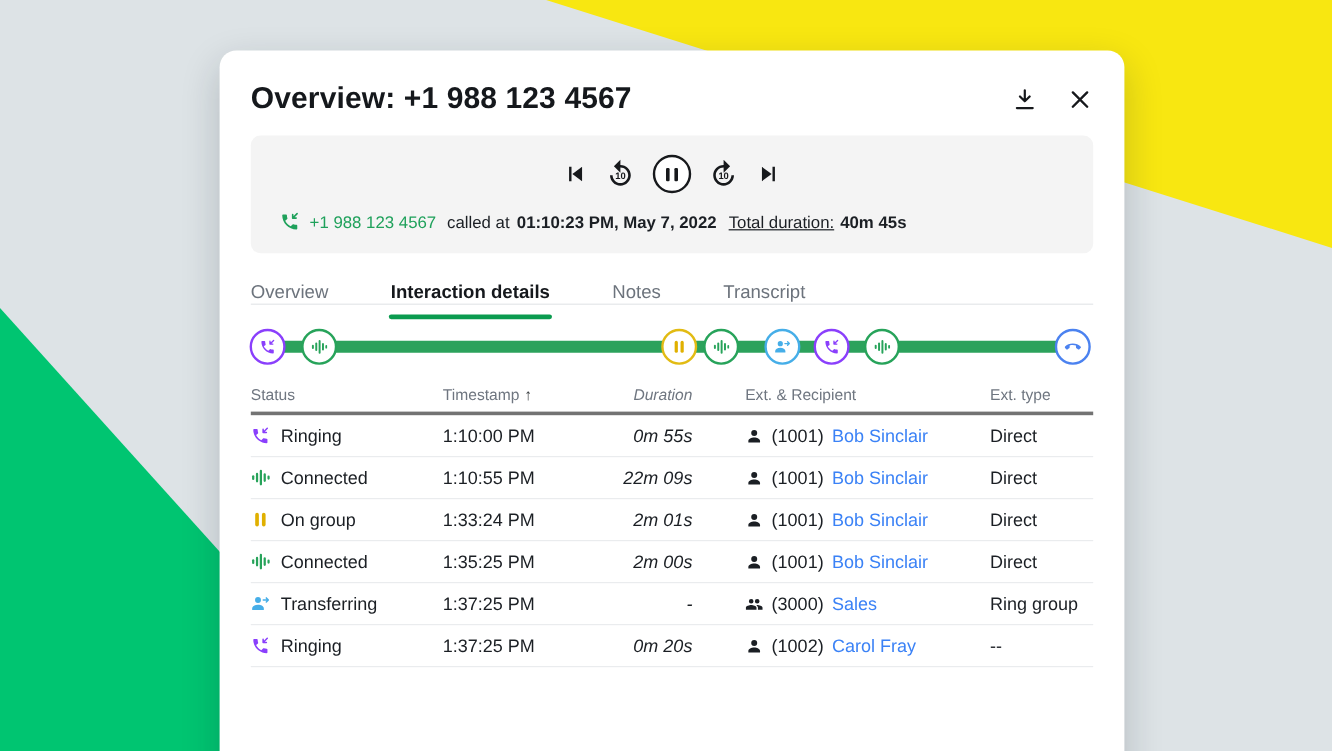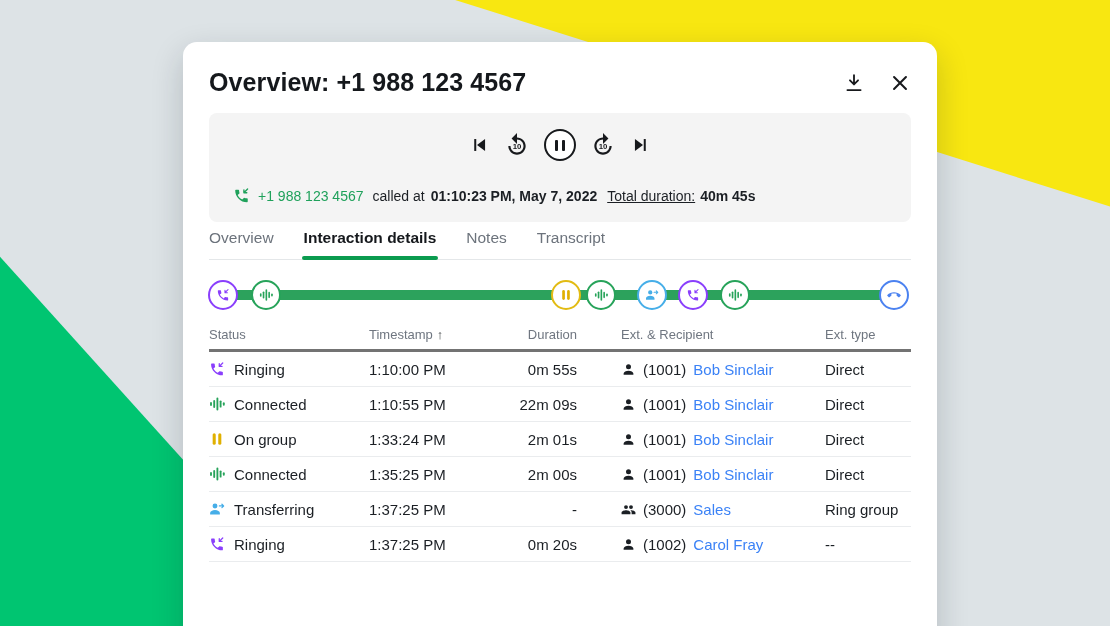--- a/index.html
+++ b/index.html
@@ -31,29 +31,29 @@
   .pausebtn { width:32px; height:32px; border:2.4px solid #17191c; border-radius:50%;
               background:#fff; cursor:pointer; display:flex; align-items:center; justify-content:center; gap:3.5px; }
   .pausebtn i { width:3px; height:11px; background:#17191c; border-radius:1px; }
 
   .progress-row { display:flex; align-items:center; gap:10px; margin-top:15px;
                   font-size:12.5px; font-weight:700; color:#17191c; }
   .track { position:relative; flex:1; height:5px; background:#c7cbd0; border-radius:3px; cursor:pointer; }
   .track .fill { position:absolute; left:0; top:0; bottom:0; background:#17191c; border-radius:3px; }
   .tick { position:absolute; top:0; bottom:0; width:2px; background:#f4f4f4; }
 
-  .call-info { display:flex; align-items:center; margin-top:26px; font-size:14px; color:#1b1f24; }
+  .call-info { display:flex; align-items:center; margin-top:15px; font-size:14px; color:#1b1f24; }
   .call-info .ic-phone { width:17px; height:17px; color:#1fa15b; margin-right:8px; }
   .call-info .num { color:#1fa15b; font-weight:500; margin-right:9px; }
   .call-info .plain { margin-right:6px; }
   .call-info .bold { font-weight:700; }
   .call-info .gap { margin-left:10px; margin-right:5px;text-decoration:underline; }
 
   
-  .tabs { display:flex; gap:30px; margin-top:7px; padding-bottom:12px; border-bottom:1px solid #e4e7e9; }
+  .tabs { display:flex; gap:52px; margin-top:24px; border-bottom:1px solid #e4e7e9; }
   .tab { font-size:15.5px; color:#6c737c; cursor:pointer; position:relative; }
   .tab.active { color:#15181c; font-weight:700; }
   .tab.active::after { content:""; position:absolute; left:-2px; right:-2px; bottom:-12.8px;
                        height:3.5px; background:#0a9b4f; border-radius:2px; }
 
   
   .timeline { position:relative; margin-top:18px; height:34px; }
   .tl-bar { position:absolute; left:3px; right:3px; top:12px; height:10px; background:#2ca25c; border-radius:6px; }
   .tl-ev { position:absolute; top:2px; width:30px; height:30px; border-radius:50%; background:#fff;
            border:2px solid; display:flex; align-items:center; justify-content:center; cursor:pointer; }
@@ -64,21 +64,21 @@
   .c-yellow { color:#e0b000; border-color:#e2bb13; }
   .c-cyan   { color:#46aee8; border-color:#46aee8; }
   .c-blue   { color:#4b82f0; border-color:#4b82f0; }
   .dark     { color:#1b1f24; }
 
   
   .table { margin-top:8px; }
   .thead, .trow { display:grid; grid-template-columns:160px 150px 102px 1fr 86px; align-items:center; }
   .thead { height:32px; font-size:13px; color:#6f7680; border-bottom:3px solid #737373; }
   .trow { height:35px; font-size:15px; color:#1b1f24; border-bottom:1px solid #eaecee; }
-  .col-duration { text-align:right; padding-right:44px; }
+  .col-duration { text-align:right; padding-right:44px;font-style:italic; }
   .cell.status { display:flex; gap:9px; }
   .cell.status svg { width:16px; height:16px; flex:none; }
   .cell.ext { display:flex; align-items:center; gap:7px; }
   .cell.ext svg { width:15px; height:15px; flex:none; }
   .link { color:#3b82f6; cursor:pointer; }
   .sort-arrow { color:#3c4043; margin-left:4px; }
 </style>
 </head>
 <body>
 

